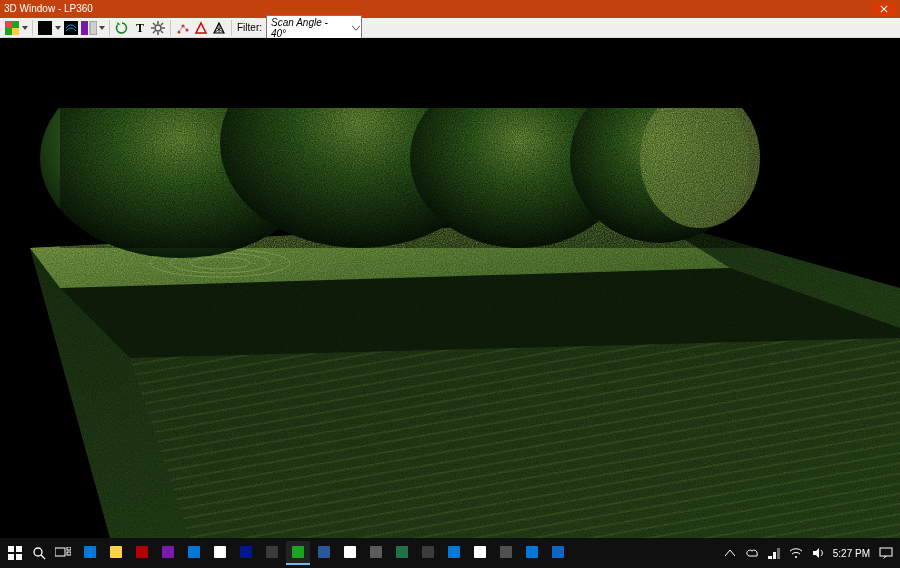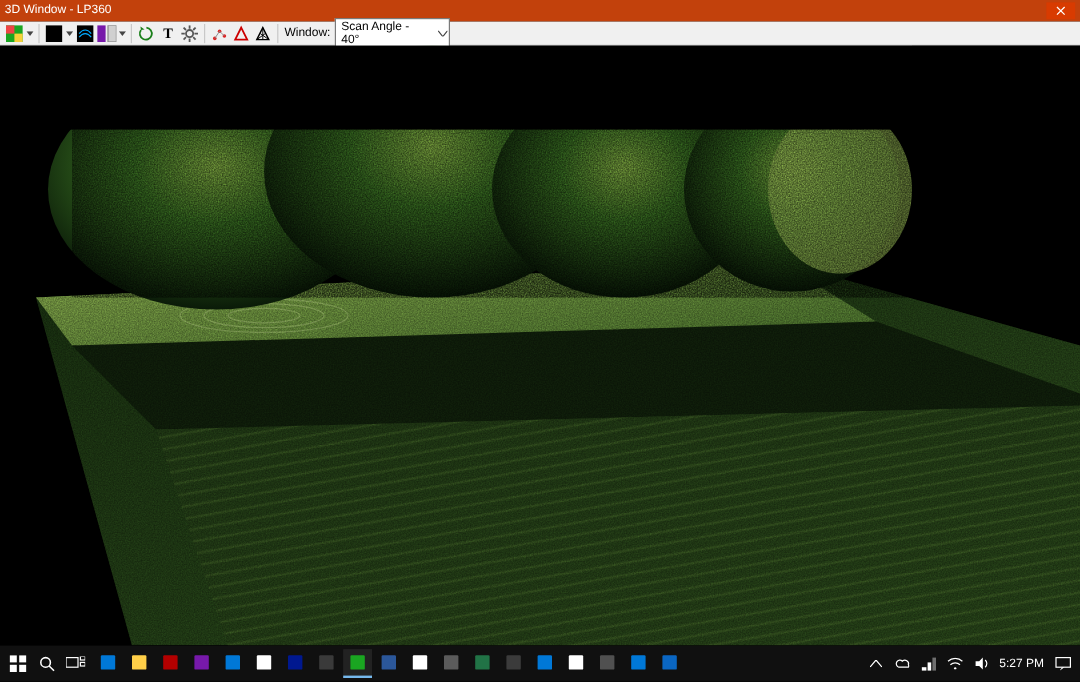--- a/index.html
+++ b/index.html
@@ -11,21 +11,21 @@
   .titlebar .close { width: 24px; height: 14px; background: #d83b01; display: flex; align-items: center; justify-content: center; cursor: pointer; }
   .titlebar .close svg { width: 8px; height: 8px; }
 
   
   .toolbar { height: 20px; background: #f0f0f0; display: flex; align-items: center; padding: 0 3px; gap: 0; border-bottom: 1px solid #d9d9d9; }
   .tbtn { height: 18px; min-width: 18px; display: flex; align-items: center; justify-content: center; cursor: pointer; padding: 0 1px; }
   .tdd { width: 8px; display:flex; align-items:center; justify-content:center; cursor:pointer; }
   .sep { width: 1px; height: 16px; background: #c8c8c8; margin: 0 3px; }
   .lbl { color: #000; font-size: 10px; padding: 0 4px 0 2px; }
   .selectwrap { position: relative; }
-  .select { height: 26px; width: 96px; border: 1px solid #7a7a7a; background: #fff; font-size: 10px; padding: 0 16px 0 4px; display: flex; align-items: center; cursor: pointer; }
+  .select { height: 26px; width: 96px; border: 1px solid #7a7a7a; background: #fff; font-size: 10px; padding: 0 16px 0 4px; display: flex; align-items: center; cursor: pointer; font-style: italic; }
   .select .chev { position: absolute; right: 2px; top: 50%; transform: translateY(-50%); }
 
   
   .viewport { position: absolute; top: 38px; left: 0; right: 0; bottom: 30px; background: #000; overflow: hidden; }
   .scene { position: absolute; inset: 0; }
 
   
   .taskbar { position: absolute; left: 0; right: 0; bottom: 0; height: 30px; background: #101010; display: flex; align-items: center; padding: 0 6px; gap: 6px; }
   .taskbar .start { width: 18px; height: 18px; display:flex; align-items:center; justify-content:center; cursor:pointer; }
   .taskbar .search { width: 18px; height: 18px; display:flex; align-items:center; justify-content:center; cursor:pointer; }
@@ -149,21 +149,21 @@
 
   <div class="tbtn">
     <svg width="14" height="14" viewBox="0 0 14 14">
       <path d="M7 2 L12 12 L2 12 Z" fill="none" stroke="#000" stroke-width="1.2"></path>
       <path d="M7 2 L7 12 M2 12 L9 7 M12 12 L5 7" stroke="#000" stroke-width="0.8"></path>
     </svg>
   </div>
 
   <div class="sep"></div>
 
-  <span class="lbl">Window:</span>
+  <span class="lbl">Filter:</span>
   <div class="selectwrap">
     <div class="select">
       <span>Scan Angle - 40°</span>
       <svg class="chev" width="8" height="5" viewBox="0 0 8 5">
           <path d="M0 0 L4 5 L8 0" fill="none" stroke="#444" stroke-width="1"></path>
         </svg>
     </div>
   </div>
 </div>
 

